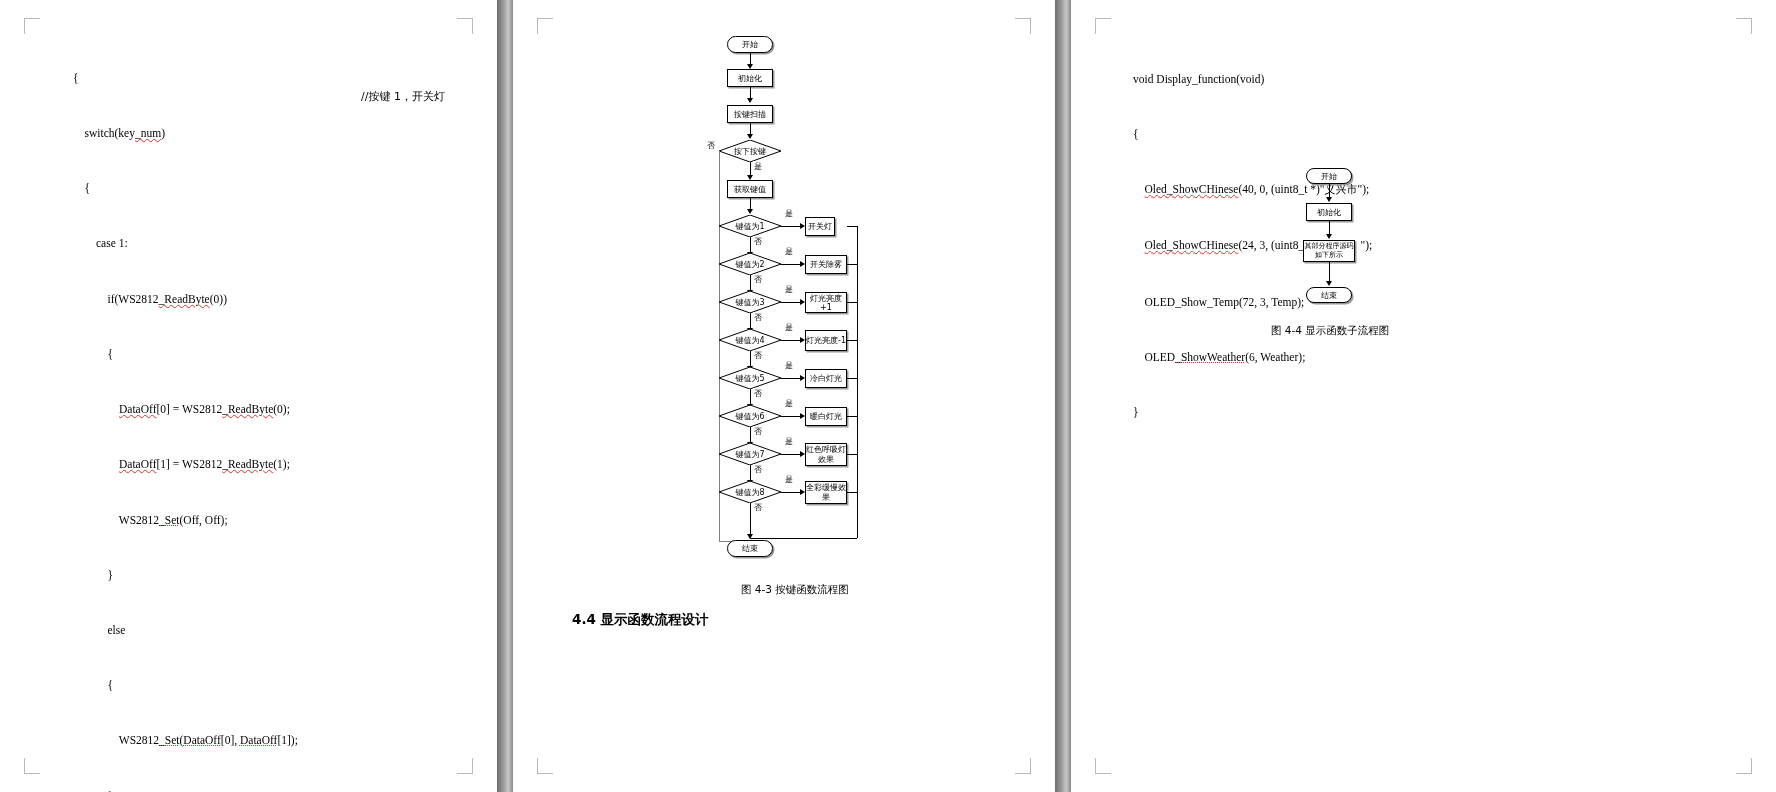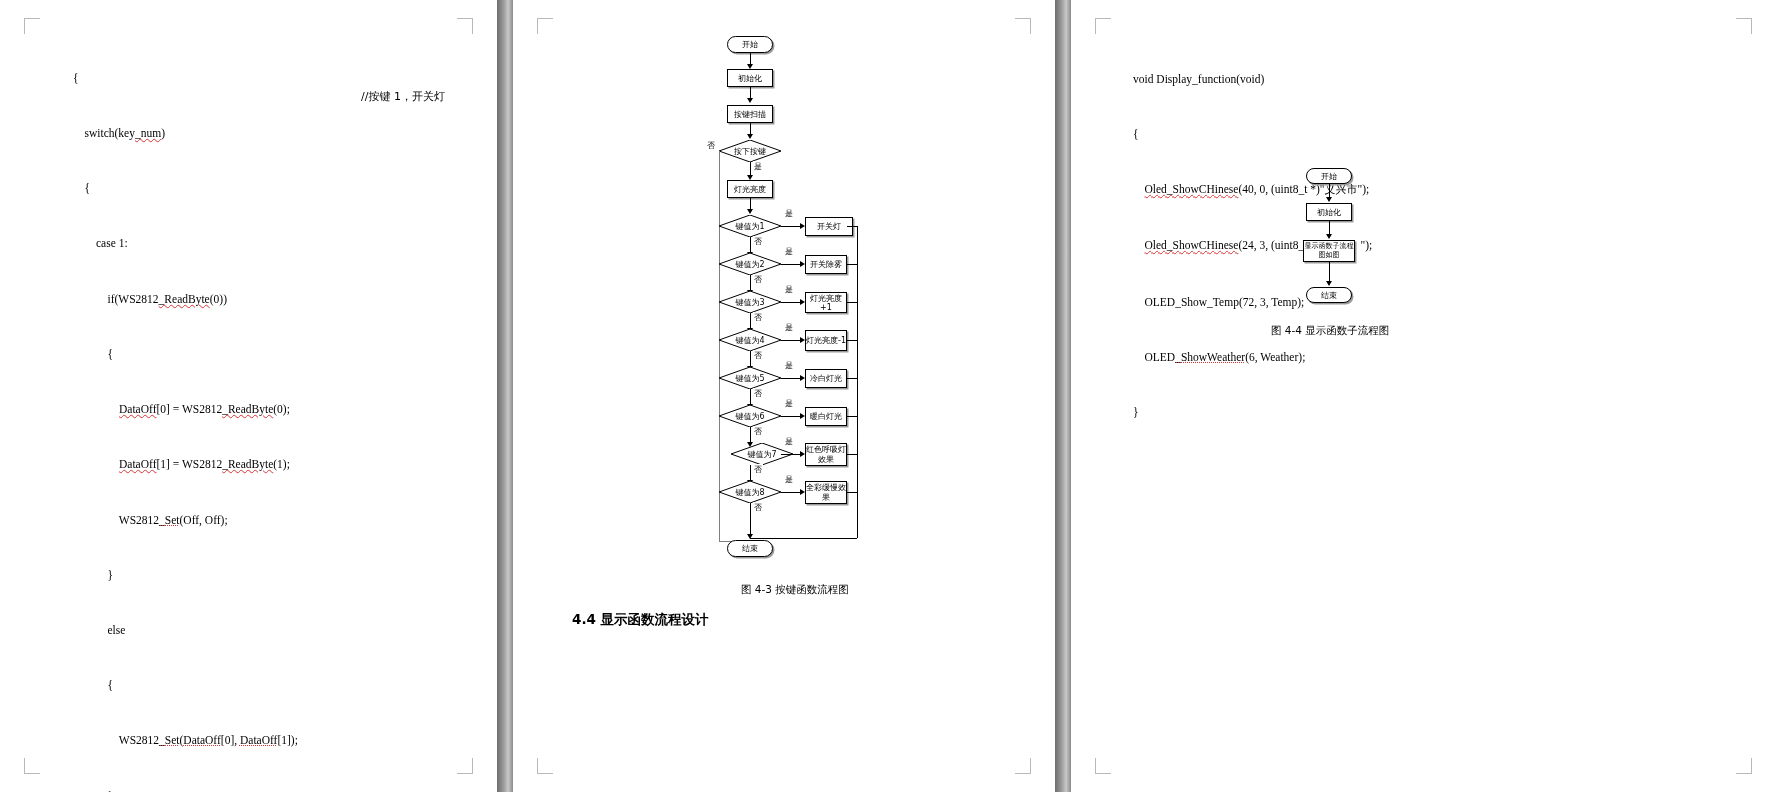--- a/index.html
+++ b/index.html
@@ -172,35 +172,35 @@
       </div>
       <div class="elab" style="left:193px;top:140px;">否</div>
       <div class="elab" style="left:240px;top:161px;">是</div>
       <div class="ln v" style="left:237px;top:162px;height:14px;"></div>
       <div class="arrow down" style="left:234px;top:175px;"></div>
 
       <div class="ln h" style="left:206px;top:151px;width:0px;"></div>
       <div class="ln v" style="left:206px;top:151px;height:390px;background:#7f7f7f;"></div>
       <div class="ln h" style="left:206px;top:541px;width:31px;background:#7f7f7f;"></div>
 
-      <div class="node rect" style="left:214px;top:180px;width:46px;height:18px;font-size:8px;">灯光亮度</div>
+      <div class="node rect" style="left:214px;top:180px;width:46px;height:18px;font-size:8px;">获取键值</div>
       <div class="ln v" style="left:237px;top:198px;height:12px;"></div>
       <div class="arrow down" style="left:234px;top:209px;"></div>
 
       <div class="node dia" style="left:206px;top:215px;width:62px;height:22px;font-size:8px;justify-content:flex-end;">
         <svg class="dshape" viewBox="0 0 62 22" preserveAspectRatio="none">
             <polygon points="31,0 62,11 31,22 0,11" fill="#fff" stroke="#000" stroke-width="1"></polygon>
           </svg>
         <span class="dlabel">键值为1</span>
       </div>
       <div class="elab" style="left:271px;top:208px;">是</div>
       <div class="elab" style="left:240px;top:236px;">否</div>
       <div class="ln h" style="left:268px;top:226px;width:20px;"></div>
       <div class="arrow right" style="left:287px;top:223px;"></div>
-      <div class="node rect" style="left:292px;top:217px;width:48px;height:19px;font-size:8px;">开关灯</div>
+      <div class="node rect" style="left:292px;top:217px;width:30px;height:19px;font-size:8px;">开关灯</div>
       <div class="ln h" style="left:334px;top:226px;width:10px;"></div>
       <div class="ln v" style="left:344px;top:226px;height:312px;"></div>
       <div class="ln v" style="left:237px;top:237px;height:16px;"></div>
       <div class="arrow down" style="left:234px;top:252px;"></div>
 
       <div class="node dia" style="left:206px;top:253px;width:62px;height:22px;font-size:8px;">
         <svg class="dshape" viewBox="0 0 62 22" preserveAspectRatio="none">
             <polygon points="31,0 62,11 31,22 0,11" fill="#fff" stroke="#000" stroke-width="1"></polygon>
           </svg>
         <span class="dlabel">键值为2</span>
@@ -267,21 +267,21 @@
       </div>
       <div class="elab" style="left:271px;top:398px;">是</div>
       <div class="elab" style="left:240px;top:426px;">否</div>
       <div class="ln h" style="left:268px;top:416px;width:20px;"></div>
       <div class="arrow right" style="left:287px;top:413px;"></div>
       <div class="node rect" style="left:292px;top:407px;width:42px;height:19px;font-size:8px;">暖白灯光</div>
       <div class="ln h" style="left:334px;top:416px;width:10px;"></div>
       <div class="ln v" style="left:237px;top:427px;height:16px;"></div>
       <div class="arrow down" style="left:234px;top:442px;"></div>
 
-      <div class="node dia" style="left:206px;top:443px;width:62px;height:22px;font-size:8px;margin-left:12px;">
+      <div class="node dia" style="left:206px;top:443px;width:62px;height:22px;font-size:8px;">
         <svg class="dshape" viewBox="0 0 62 22" preserveAspectRatio="none">
             <polygon points="31,0 62,11 31,22 0,11" fill="#fff" stroke="#000" stroke-width="1"></polygon>
           </svg>
         <span class="dlabel">键值为7</span>
       </div>
       <div class="elab" style="left:271px;top:436px;">是</div>
       <div class="elab" style="left:240px;top:464px;">否</div>
       <div class="ln h" style="left:268px;top:454px;width:20px;"></div>
       <div class="arrow right" style="left:287px;top:451px;"></div>
       <div class="node rect" style="left:292px;top:443px;width:42px;height:23px;font-size:8px;line-height:10px;">红色呼吸灯效果</div>
@@ -347,21 +347,21 @@
 
     <div class="fc" style="left:0;top:0;width:705px;height:330px;">
       <div class="node term" style="left:235px;top:168px;width:46px;height:16px;font-size:8px;">开始</div>
       <div class="ln v" style="left:258px;top:184px;height:14px;"></div>
       <div class="arrow down" style="left:255px;top:197px;"></div>
 
       <div class="node rect" style="left:235px;top:203px;width:46px;height:18px;font-size:8px;">初始化</div>
       <div class="ln v" style="left:258px;top:221px;height:14px;"></div>
       <div class="arrow down" style="left:255px;top:234px;"></div>
 
-      <div class="node rect" style="left:232px;top:240px;width:52px;height:22px;font-size:7px;line-height:9px;">显示函数子流程图如图</div>
+      <div class="node rect" style="left:232px;top:240px;width:52px;height:22px;font-size:7px;line-height:9px;">其部分程序源码如下所示</div>
       <div class="ln v" style="left:258px;top:262px;height:20px;"></div>
       <div class="arrow down" style="left:255px;top:281px;"></div>
 
       <div class="node term" style="left:235px;top:287px;width:46px;height:16px;font-size:8px;">结束</div>
     </div>
 
     <div class="caption" style="left:200px;top:324px;">图 4-4   显示函数子流程图</div>
   </div>
 
 </div>

